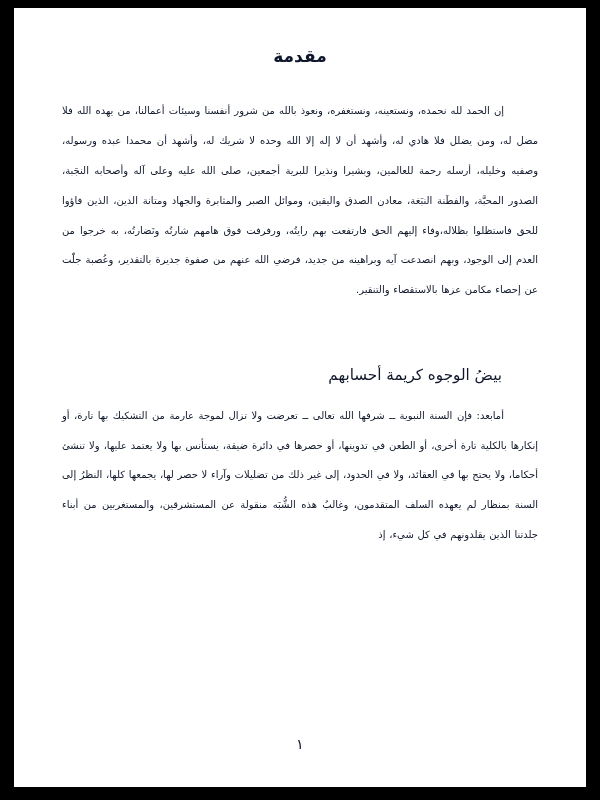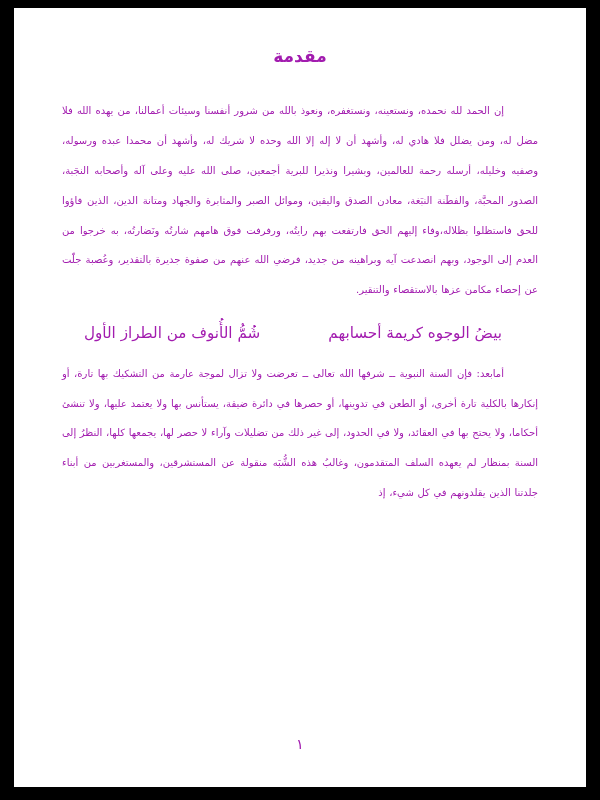--- a/index.html
+++ b/index.html
@@ -23,21 +23,21 @@
   }
 
   .page-sheet {
     position: relative;
     width: 100%;
     height: 100%;
     background: #ffffff;
     box-sizing: border-box;
     padding: 38px 48px 0 48px;
     font-family: "DejaVu Sans", sans-serif;
-    color: #a21caf;
+    color: #0f172a;
     direction: rtl;
     text-align: justify;
   }
 
   .page-title {
     font-family: "DejaVu Sans", sans-serif;
     font-weight: bold;
     font-size: 17px;
     text-align: center;
     letter-spacing: 0px;
@@ -76,20 +76,21 @@
     line-height: 29.8px;
   }
 
   .verse-hemistich {
     white-space: nowrap;
     letter-spacing: 0.4px;
   }
 
   .verse-hemistich.first {
     margin-right: 30px;
+    margin-top: 42px;
   }
 
   .verse-hemistich.second {
     margin-left: 20px;
   }
 
   .page-number {
     position: absolute;
     left: 0;
     right: 0;
@@ -107,21 +108,20 @@
   <div class="page-sheet">
 
     <h1 class="page-title">مقدمة</h1>
 
     <div class="body-block">
 
       <p class="para indented">إن الحمد لله نحمده، ونستعينه، ونستغفره، ونعوذ بالله من شرور أنفسنا وسيئات أعمالنا، من يهده الله فلا مضل له، ومن يضلل فلا هادي له، وأشهد أن لا إله إلا الله وحده لا شريك له، وأشهد أن محمدا عبده ورسوله، وصفيه وخليله، أرسله رحمة للعالمين، وبشيرا ونذيرا للبرية أجمعين، صلى الله عليه وعلى آله وأصحابه النجَبة، الصدور المحبَّة، والفطَنة النبَغة، معادن الصدق واليقين، وموائل الصبر والمثابرة والجهاد ومتانة الدين، الذين فاؤوا للحق فاستظلوا بظلاله،وفاء إليهم الحق فارتفعت بهم رايتُه، ورفرفت فوق هامهم شارتُه ونَضارتُه، به خرجوا من العدم إلى الوجود، وبهم انصدعت آيه وبراهينه من جديد، فرضي الله عنهم من صفوة جديرة بالتقدير، وعُصبة جلّت عن إحصاء مكامن عزها بالاستقصاء والتنقير.</p>
 
       <div class="verse">
         <span class="verse-hemistich first">بيضُ الوجوه كريمة أحسابهم</span>
-        <span class="verse-hemistich second">شُمُّ الأُنوف من الطراز الأول</span>
       </div>
 
       <p class="para indented">أمابعد: فإن السنة النبوية ــ شرفها الله تعالى ــ تعرضت ولا تزال لموجة عارمة من التشكيك بها تارة، أو إنكارها بالكلية تارة أخرى، أو الطعن في تدوينها، أو حصرها في دائرة ضيقة، يستأنس بها ولا يعتمد عليها، ولا تنشئ أحكاما، ولا يحتج بها في العقائد، ولا في الحدود، إلى غير ذلك من تضليلات وآراء لا حصر لها، يجمعها كلها، النظرُ إلى السنة بمنظار لم يعهده السلف المتقدمون، وغالبُ هذه الشُّبَه منقولة عن المستشرقين، والمستغربين من أبناء جلدتنا الذين يقلدونهم في كل شيء، إذ</p>
 
     </div>
 
     <div class="page-number">١</div>
 
   </div>
 </div>

